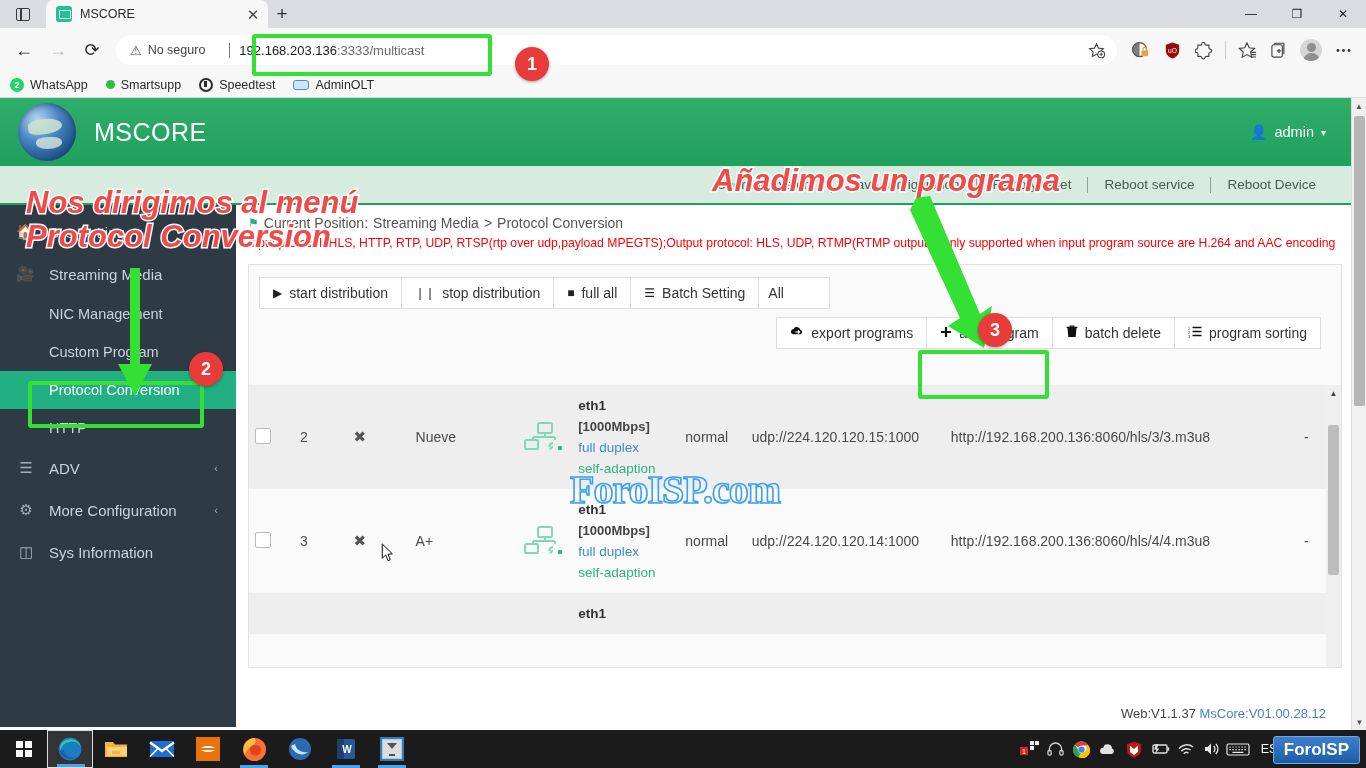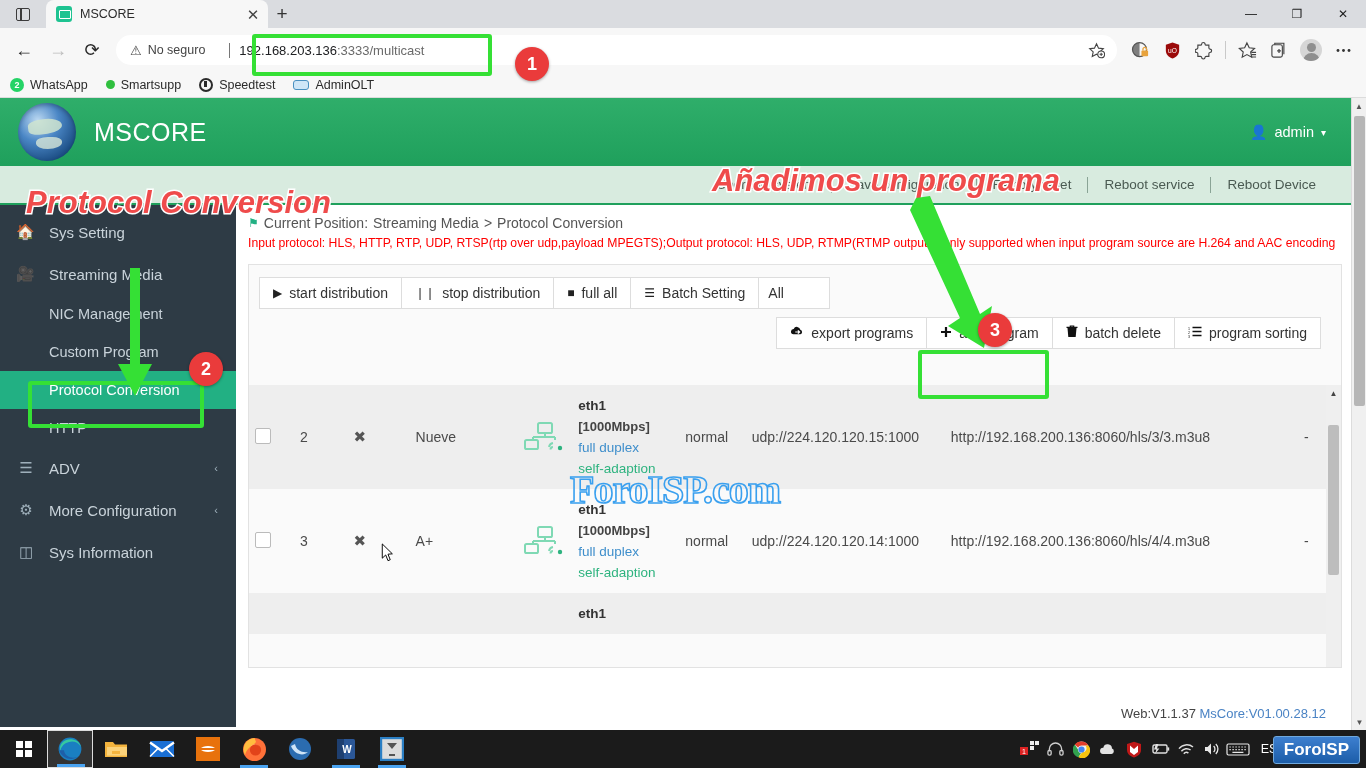--- a/index.html
+++ b/index.html
@@ -534,20 +534,21 @@
     <div class="arr bot">▼</div>
   </div>
 
   <div class="wm">ForoISP.com</div>
 </div>
 
 <div class="hl" style="left:252px;top:34px;width:240px;height:42px;"></div>
 <div class="badge" style="left:515px;top:47px;">1</div>
 
 <div class="ann ann-text" style="left:26px;top:186px;">
+  <div>Nos dirigimos al menú</div>
   <div>Protocol Conversion</div>
 </div>
 
 <svg class="ann" style="left:104px;top:268px;" width="80" height="140" viewBox="0 0 80 140">
   <path d="M26 0 L26 96 L14 96 L31 128 L48 96 L36 96 L36 0 Z" fill="#35e035"></path>
 </svg>
 
 <div class="hl" style="left:28px;top:381px;width:176px;height:47px;"></div>
 <div class="badge" style="left:189px;top:352px;">2</div>
 

